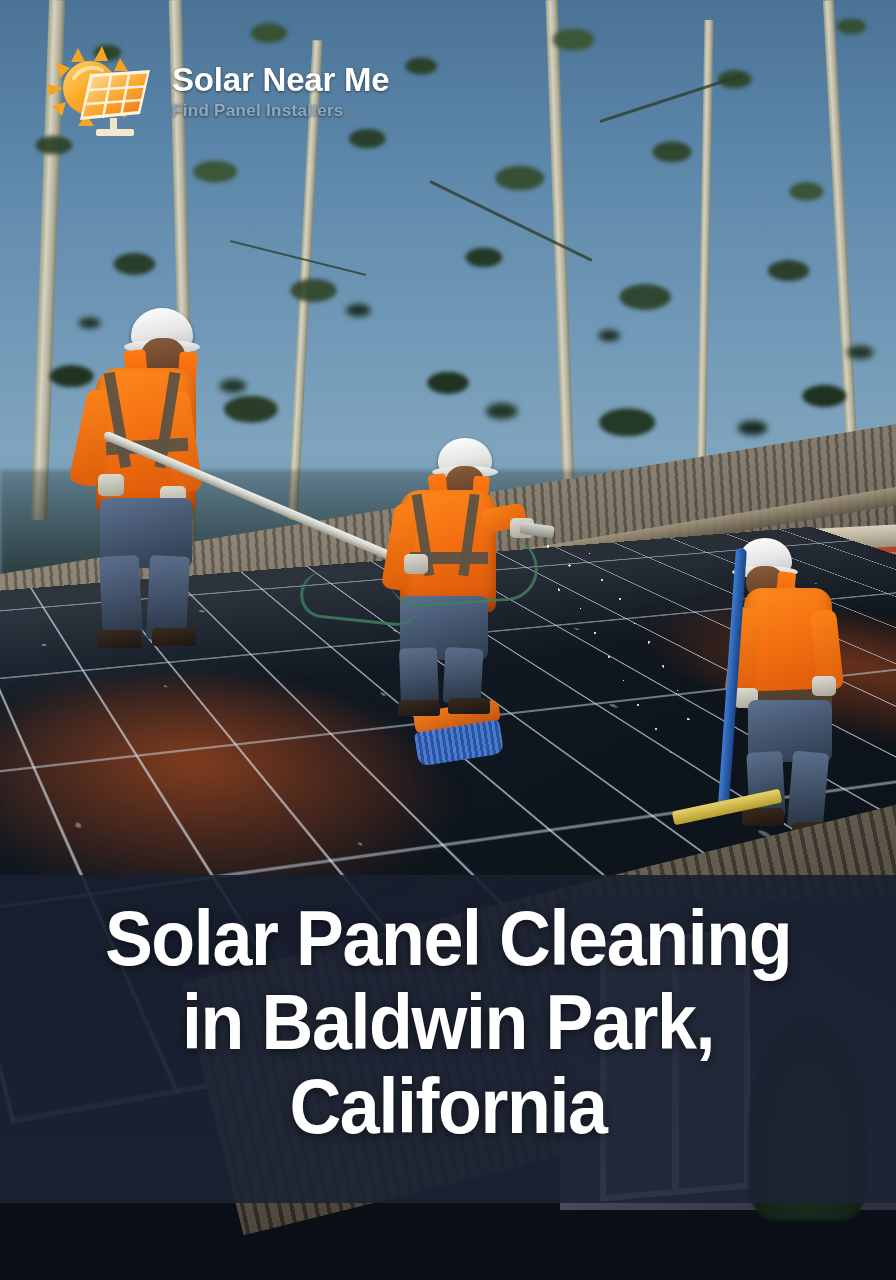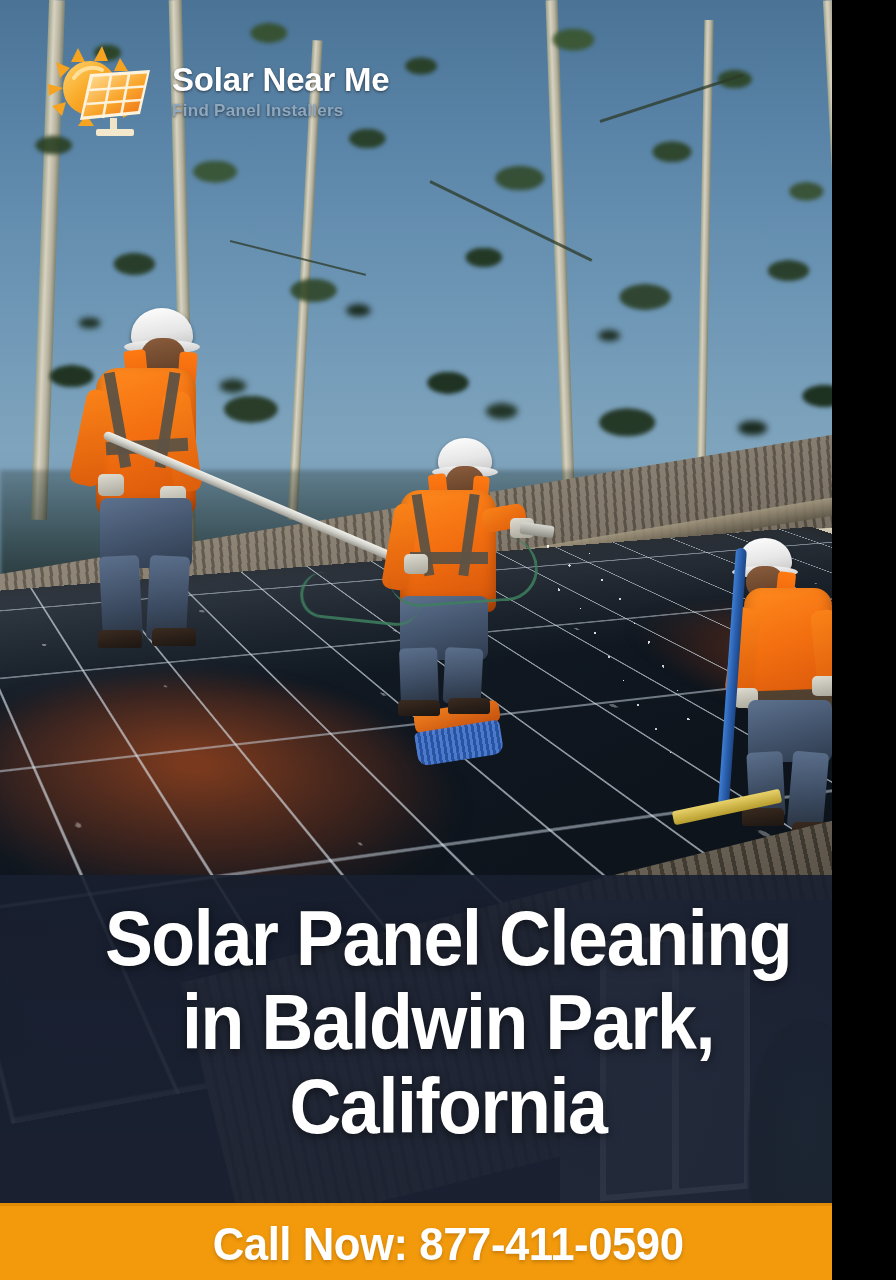--- a/index.html
+++ b/index.html
@@ -1,20 +1,20 @@
 <!DOCTYPE html>
 <html><head>
 <meta charset="utf-8">
 <style>
   * { margin:0; padding:0; box-sizing:border-box; }
   html,body { width:896px; height:1280px; background:#000; overflow:hidden; }
 
   .poster{
     position:relative;
-    width:832px; height:1280px;
+    width:896px; height:1280px;
     font-family:"Liberation Sans", sans-serif;
     overflow:hidden;
     background:#0b1018;
   }
 
   
   .photo{ position:absolute; inset:0; overflow:hidden; }
 
   
   .sky{
@@ -487,17 +487,14 @@
   </div>
 
   <div class="overlay"></div>
 
   <h1 class="title">
     <span>Solar Panel Cleaning</span><br>
     <span>in Baldwin Park,</span><br>
     <span>California</span>
   </h1>
 
-  <div class="cta">
-    <span class="cta-text">Call Now: 877-411-0590</span>
-  </div>
 
 </div>
 
 </body></html>

